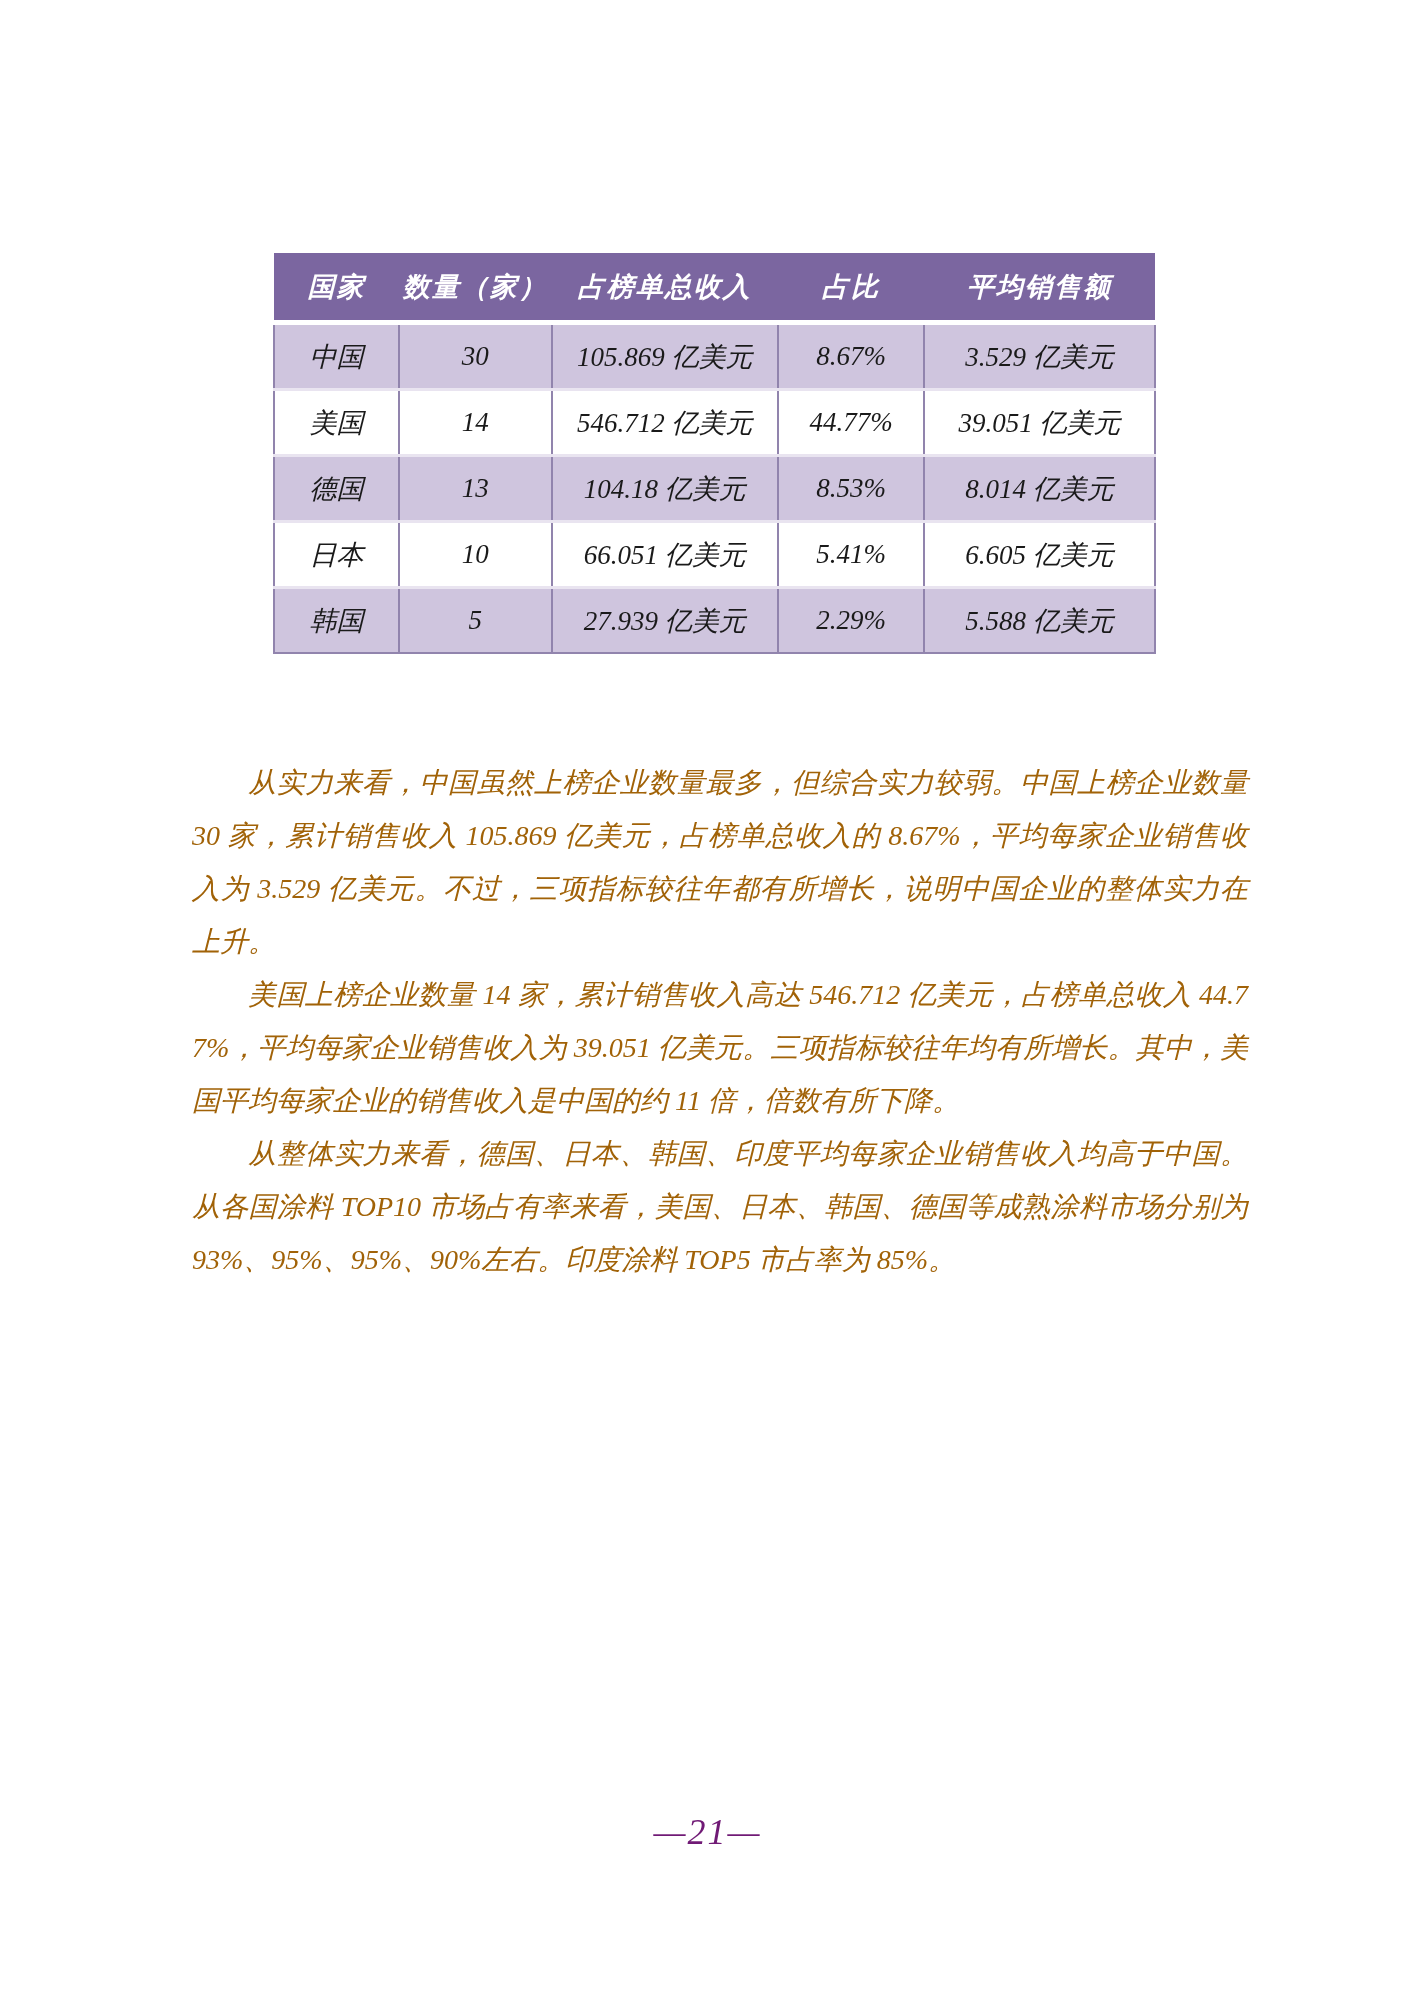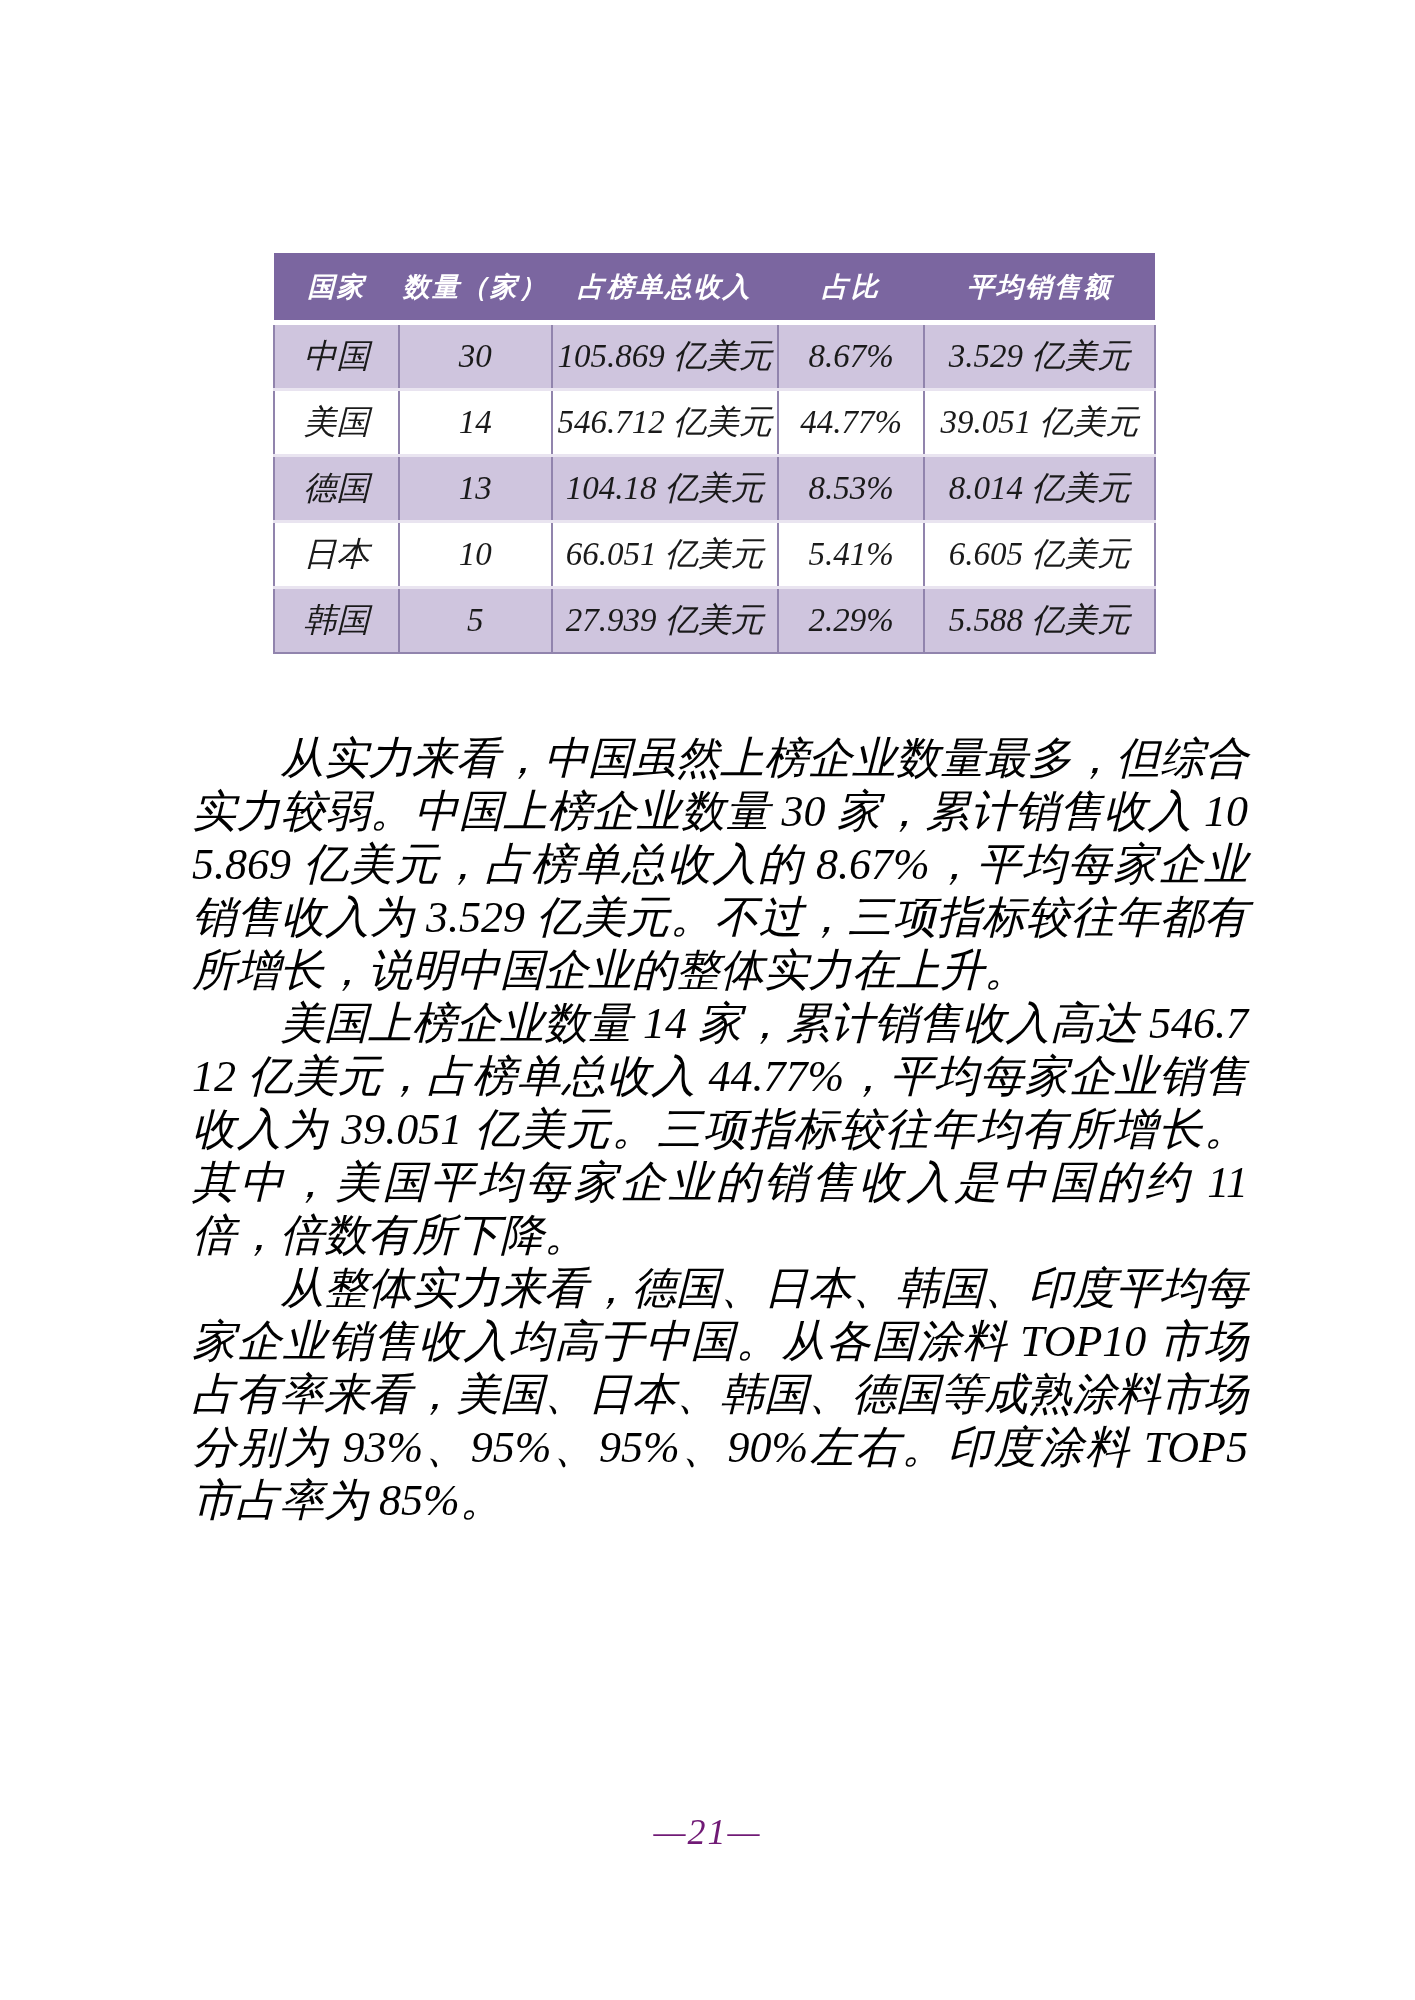--- a/index.html
+++ b/index.html
@@ -48,42 +48,42 @@
     font-size:27px;
     height:65px;
     letter-spacing:2px;
     border:none;
     border-bottom:5px solid #ffffff;
     text-align:center;
     vertical-align:middle;
   }
   table.country-table td{
     font-family:"Liberation Serif", serif;
-    font-size:33px;
+    font-size:27px;
     height:61px;
     text-align:center;
     vertical-align:middle;
     color:#1a1a1a;
     border-left:2px solid var(--border-v);
     border-right:2px solid var(--border-v);
     border-top:3px solid var(--border-h);
     border-bottom:3px solid var(--border-h);
   }
   table.country-table tr.alt td{background:var(--row-alt-bg);}
   table.country-table tr.plain td{background:var(--row-bg);}
   table.country-table tbody tr:last-child td{border-bottom:2px solid var(--border-v);}
   .content{
     position:absolute;
     left:192px;
-    top:732px;
+    top:756px;
     width:1056px;
-    font-size:44px;
+    font-size:28px;
     line-height:53px;
     text-align:justify;
-    color:#000000;
+    color:#a16207;
   }
   .content p{
     margin:0;
     text-indent:2em;
     word-break:break-all;
   }
   .page-number{
     position:absolute;
     left:0;
     right:0;

